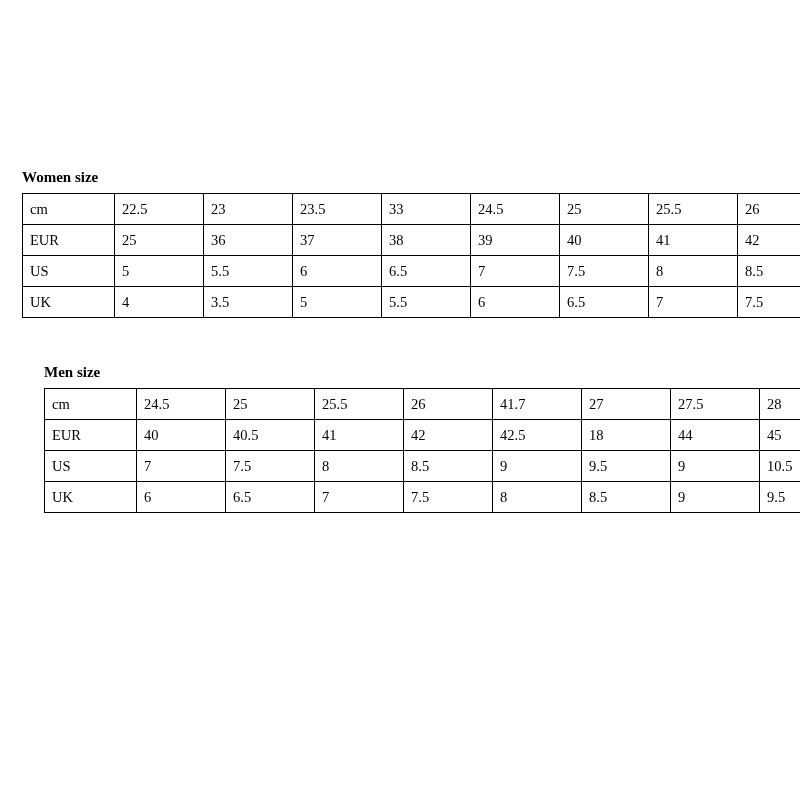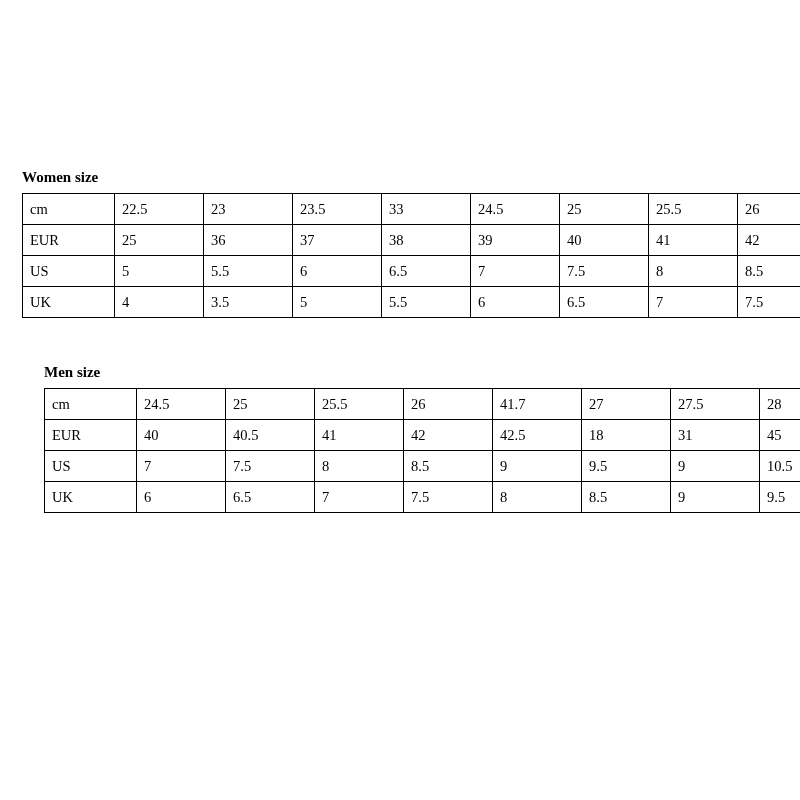--- a/index.html
+++ b/index.html
@@ -136,21 +136,21 @@
           <td class="val-cell">28</td>
         </tr>
         <tr>
           <td class="label-cell">EUR</td>
           <td class="val-cell">40</td>
           <td class="val-cell">40.5</td>
           <td class="val-cell">41</td>
           <td class="val-cell">42</td>
           <td class="val-cell">42.5</td>
           <td class="val-cell">18</td>
-          <td class="val-cell">31</td>
+          <td class="val-cell">44</td>
           <td class="val-cell">45</td>
         </tr>
         <tr>
           <td class="label-cell">US</td>
           <td class="val-cell">7</td>
           <td class="val-cell">7.5</td>
           <td class="val-cell">8</td>
           <td class="val-cell">8.5</td>
           <td class="val-cell">9</td>
           <td class="val-cell">9.5</td>

